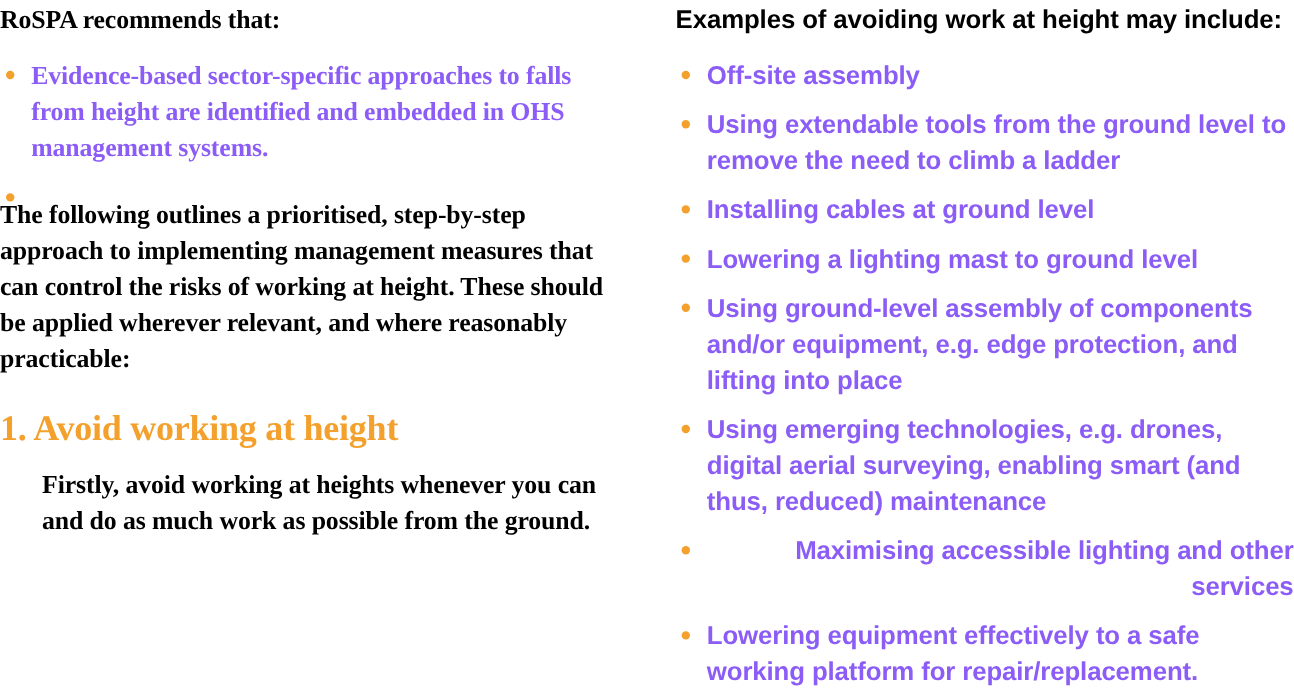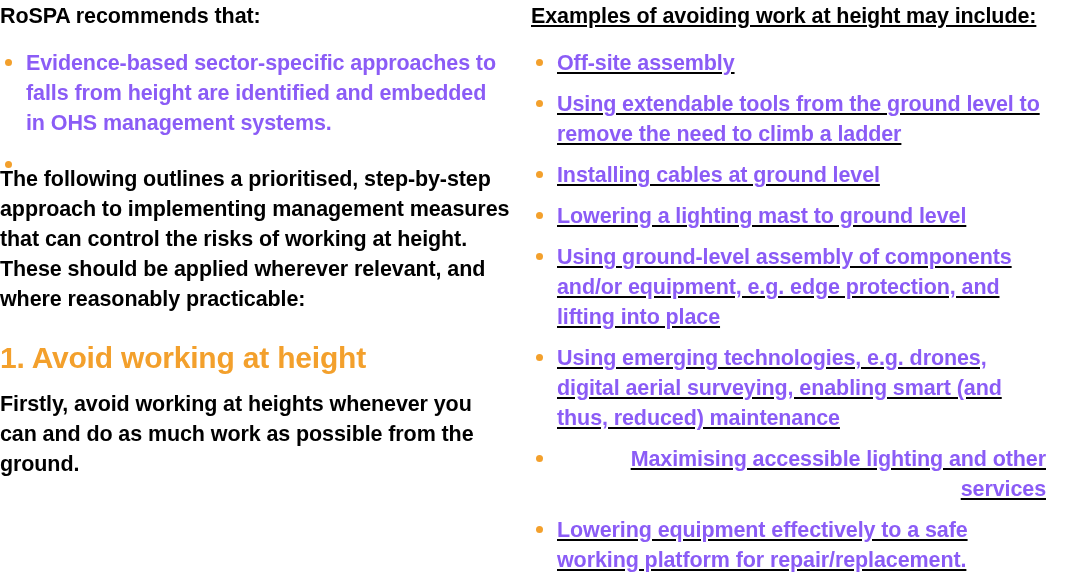--- a/index.html
+++ b/index.html
@@ -20,36 +20,36 @@
     position: relative;
     width: 1078px;
     height: 576px;
     background: #ffffff;
   }
 
   .column {
     position: absolute;
     top: 0;
   }
-  .col-left  { left: 0px;   width: 510px; }
-  .col-right { left: 531px; width: 515px; text-decoration: underline; }
+  .col-left  { left: 0px;   width: 510px; font-family: Liberation Serif, serif; }
+  .col-right { left: 563px; width: 515px; }
 
   
   .para {
     font-size: 21.5px;
     line-height: 30px;
     font-weight: bold;
     letter-spacing: -0.1px;
     color: #000000;
     margin: 0;
   }
 
   .para.p-intro      { padding-top: 1px; }
   .para.p-following  { padding-top: 14px; }
-  .para.p-firstly    { padding-top: 17px; }
+  .para.p-firstly    { padding-top: 17px; margin-left: 35px; }
 
   
   .section-heading {
     font-size: 30px;
     line-height: 28px;
     font-weight: bold;
     letter-spacing: -0.2px;
     color: #f3a02c;
     margin: 0;
     padding-top: 30px;

